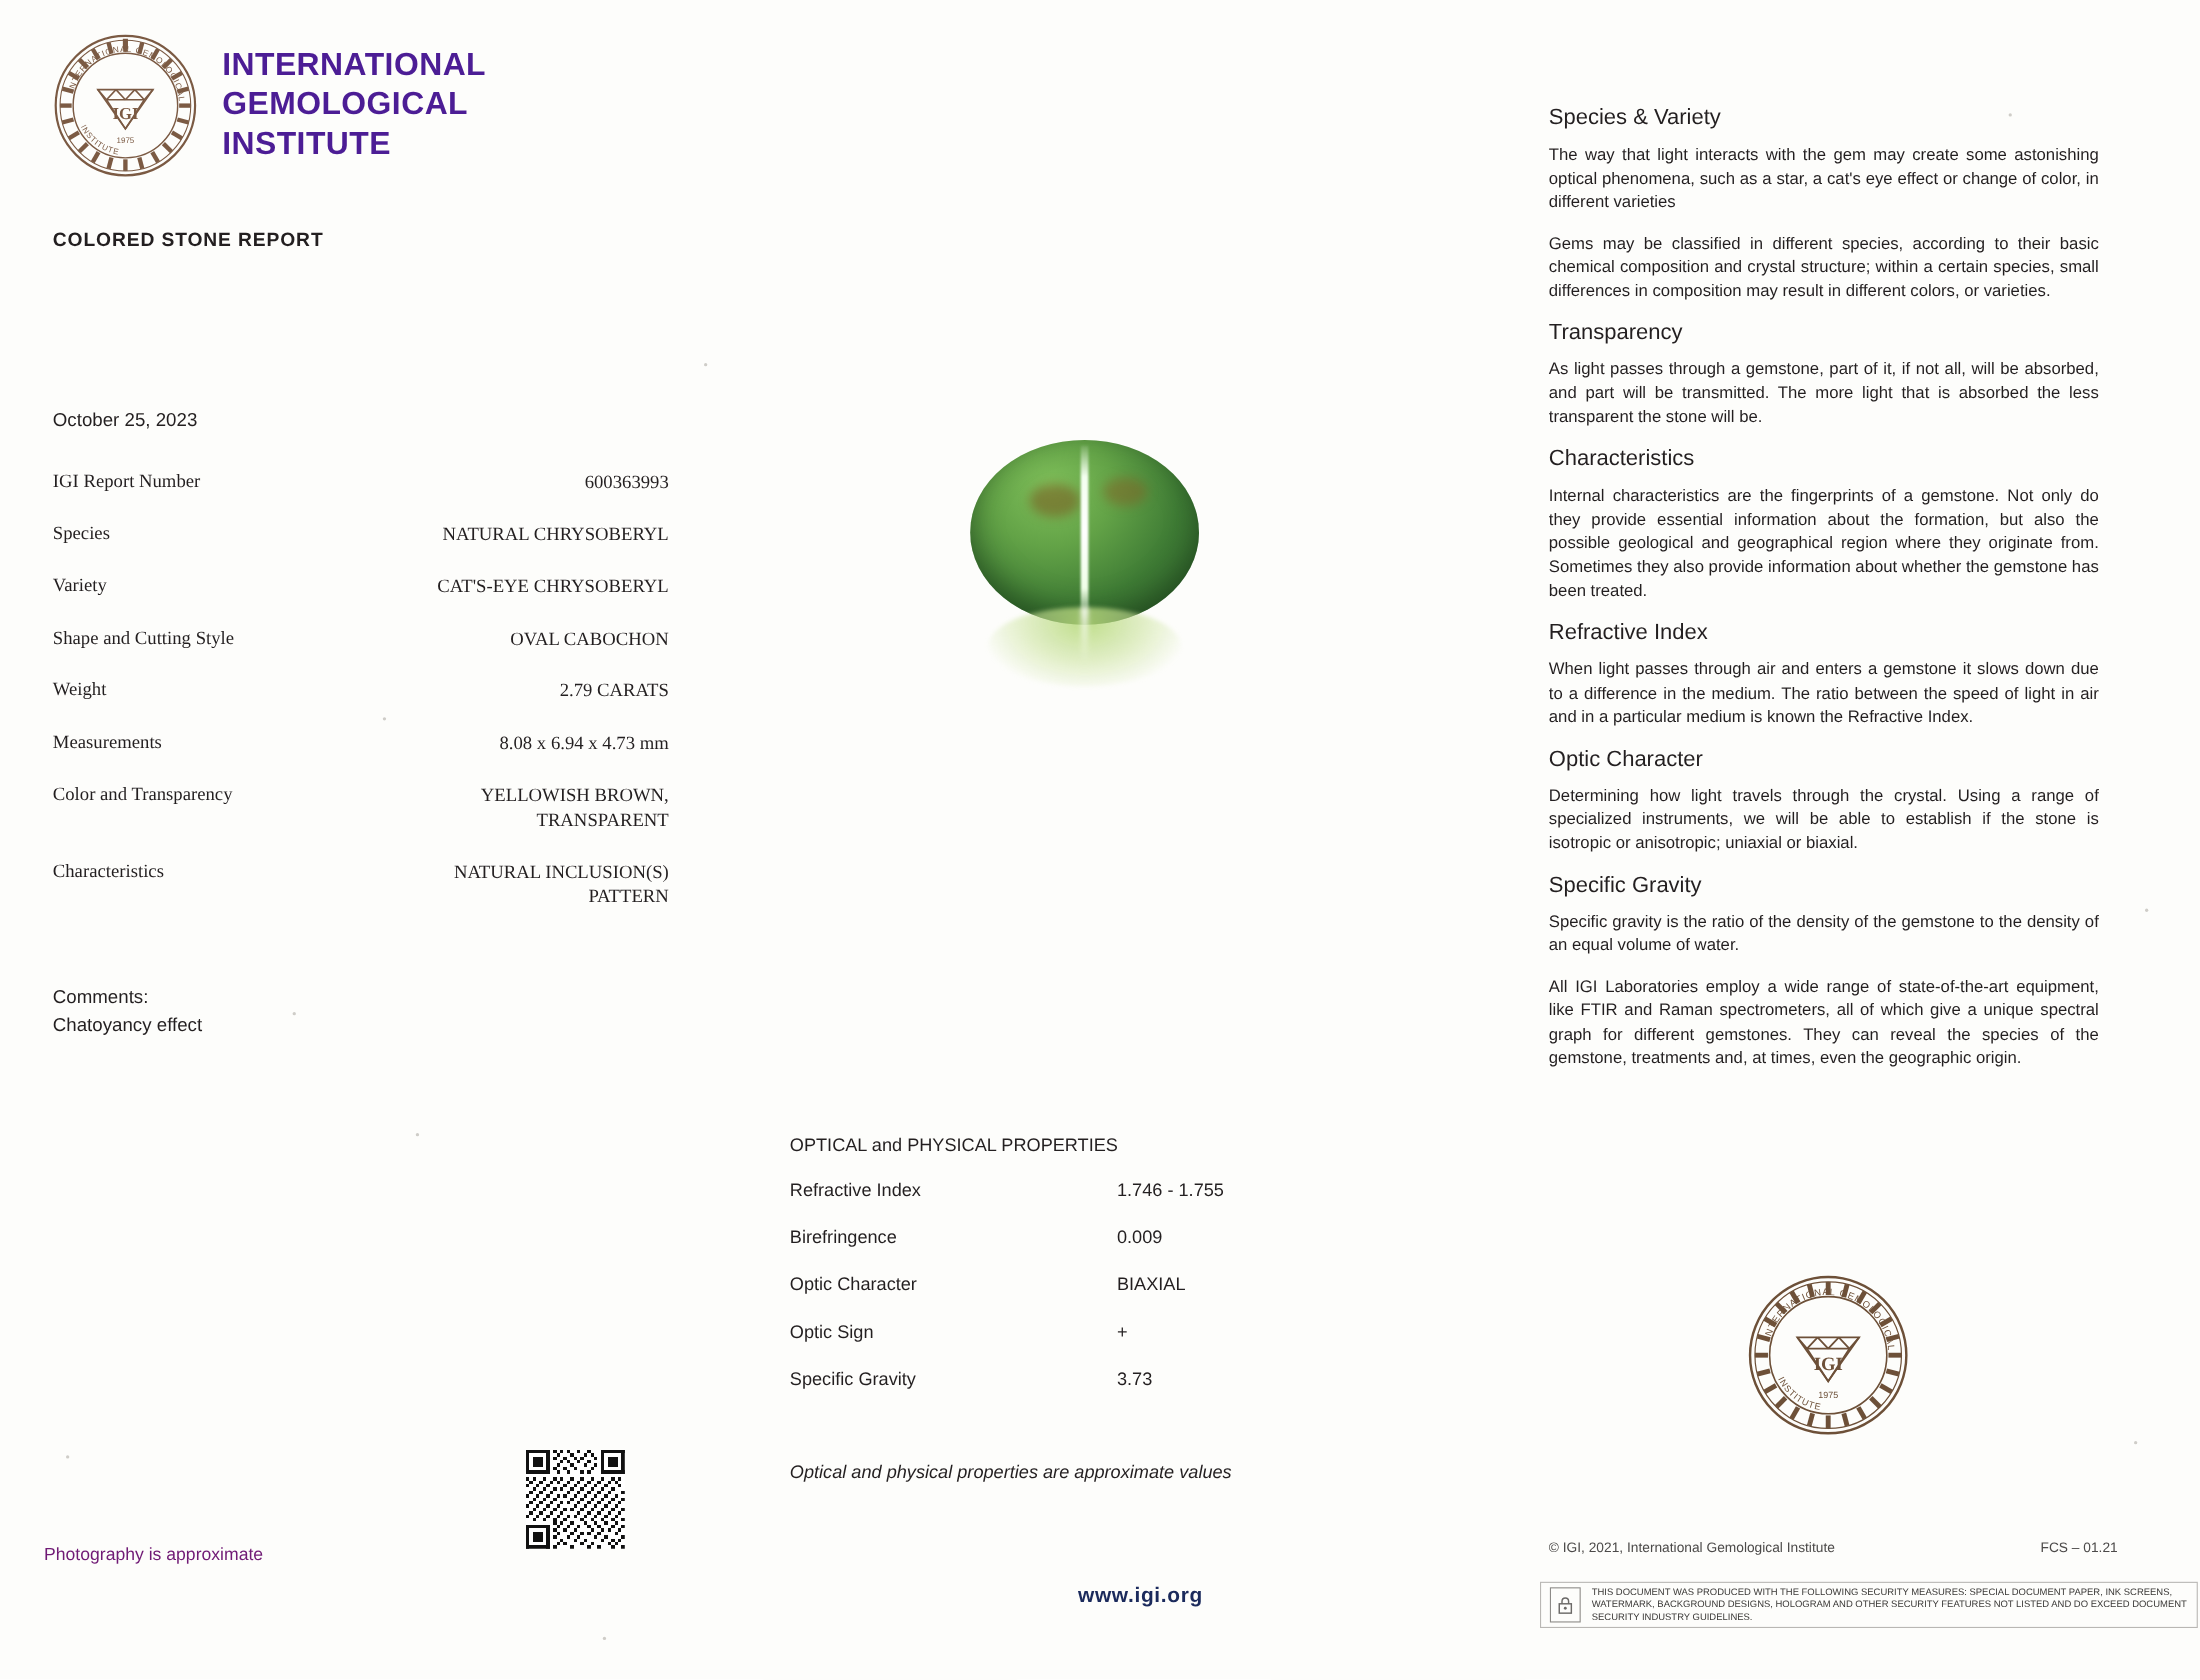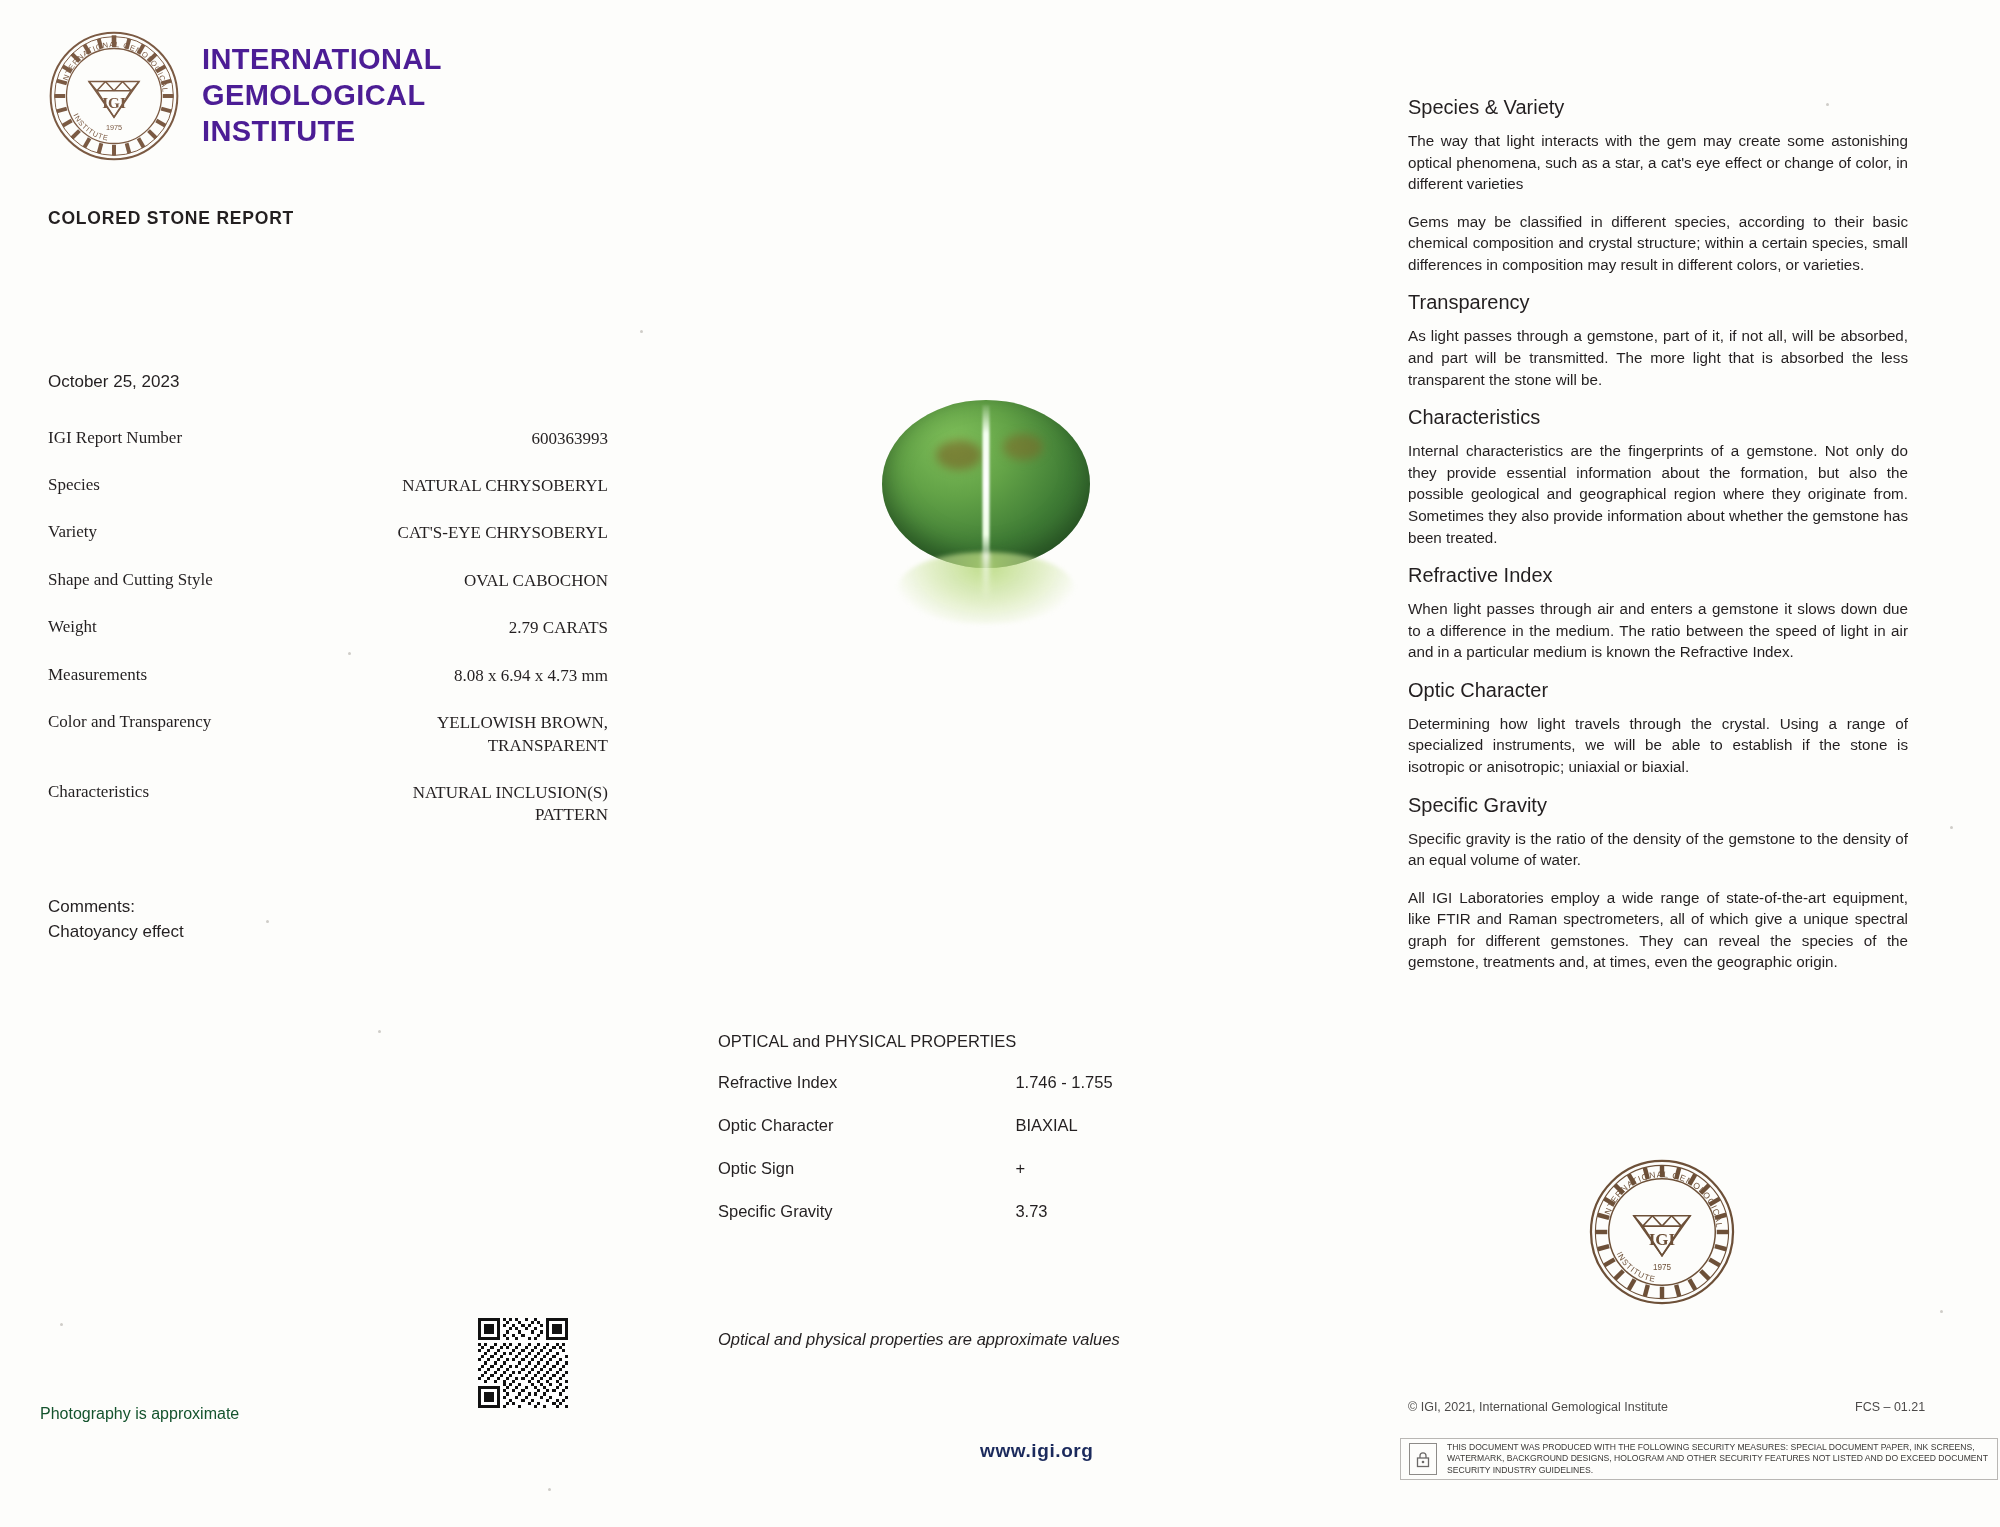--- a/index.html
+++ b/index.html
@@ -94,21 +94,21 @@
     font-size: 17px;
     line-height: 1.45;
     color: #231f20;
   }
 
   .photo-note {
     position: absolute;
     left: 40px;
     top: 1405px;
     font-size: 16px;
-    color: #14532d;
+    color: #701a75;
   }
 
   
   .qr {
     position: absolute;
     left: 478px;
     top: 1318px;
     width: 90px;
     height: 90px;
   }
@@ -682,20 +682,24 @@
 
   <div class="optical-block">
     <div class="optical-title">OPTICAL and PHYSICAL PROPERTIES</div>
     <table class="opt-table">
       <tbody>
         <tr>
           <td>Refractive Index</td>
           <td class="v">1.746 - 1.755</td>
         </tr>
         <tr>
+          <td>Birefringence</td>
+          <td class="v">0.009</td>
+        </tr>
+        <tr>
           <td>Optic Character</td>
           <td class="v">BIAXIAL</td>
         </tr>
         <tr>
           <td>Optic Sign</td>
           <td class="v">+</td>
         </tr>
         <tr>
           <td>Specific Gravity</td>
           <td class="v">3.73</td>

